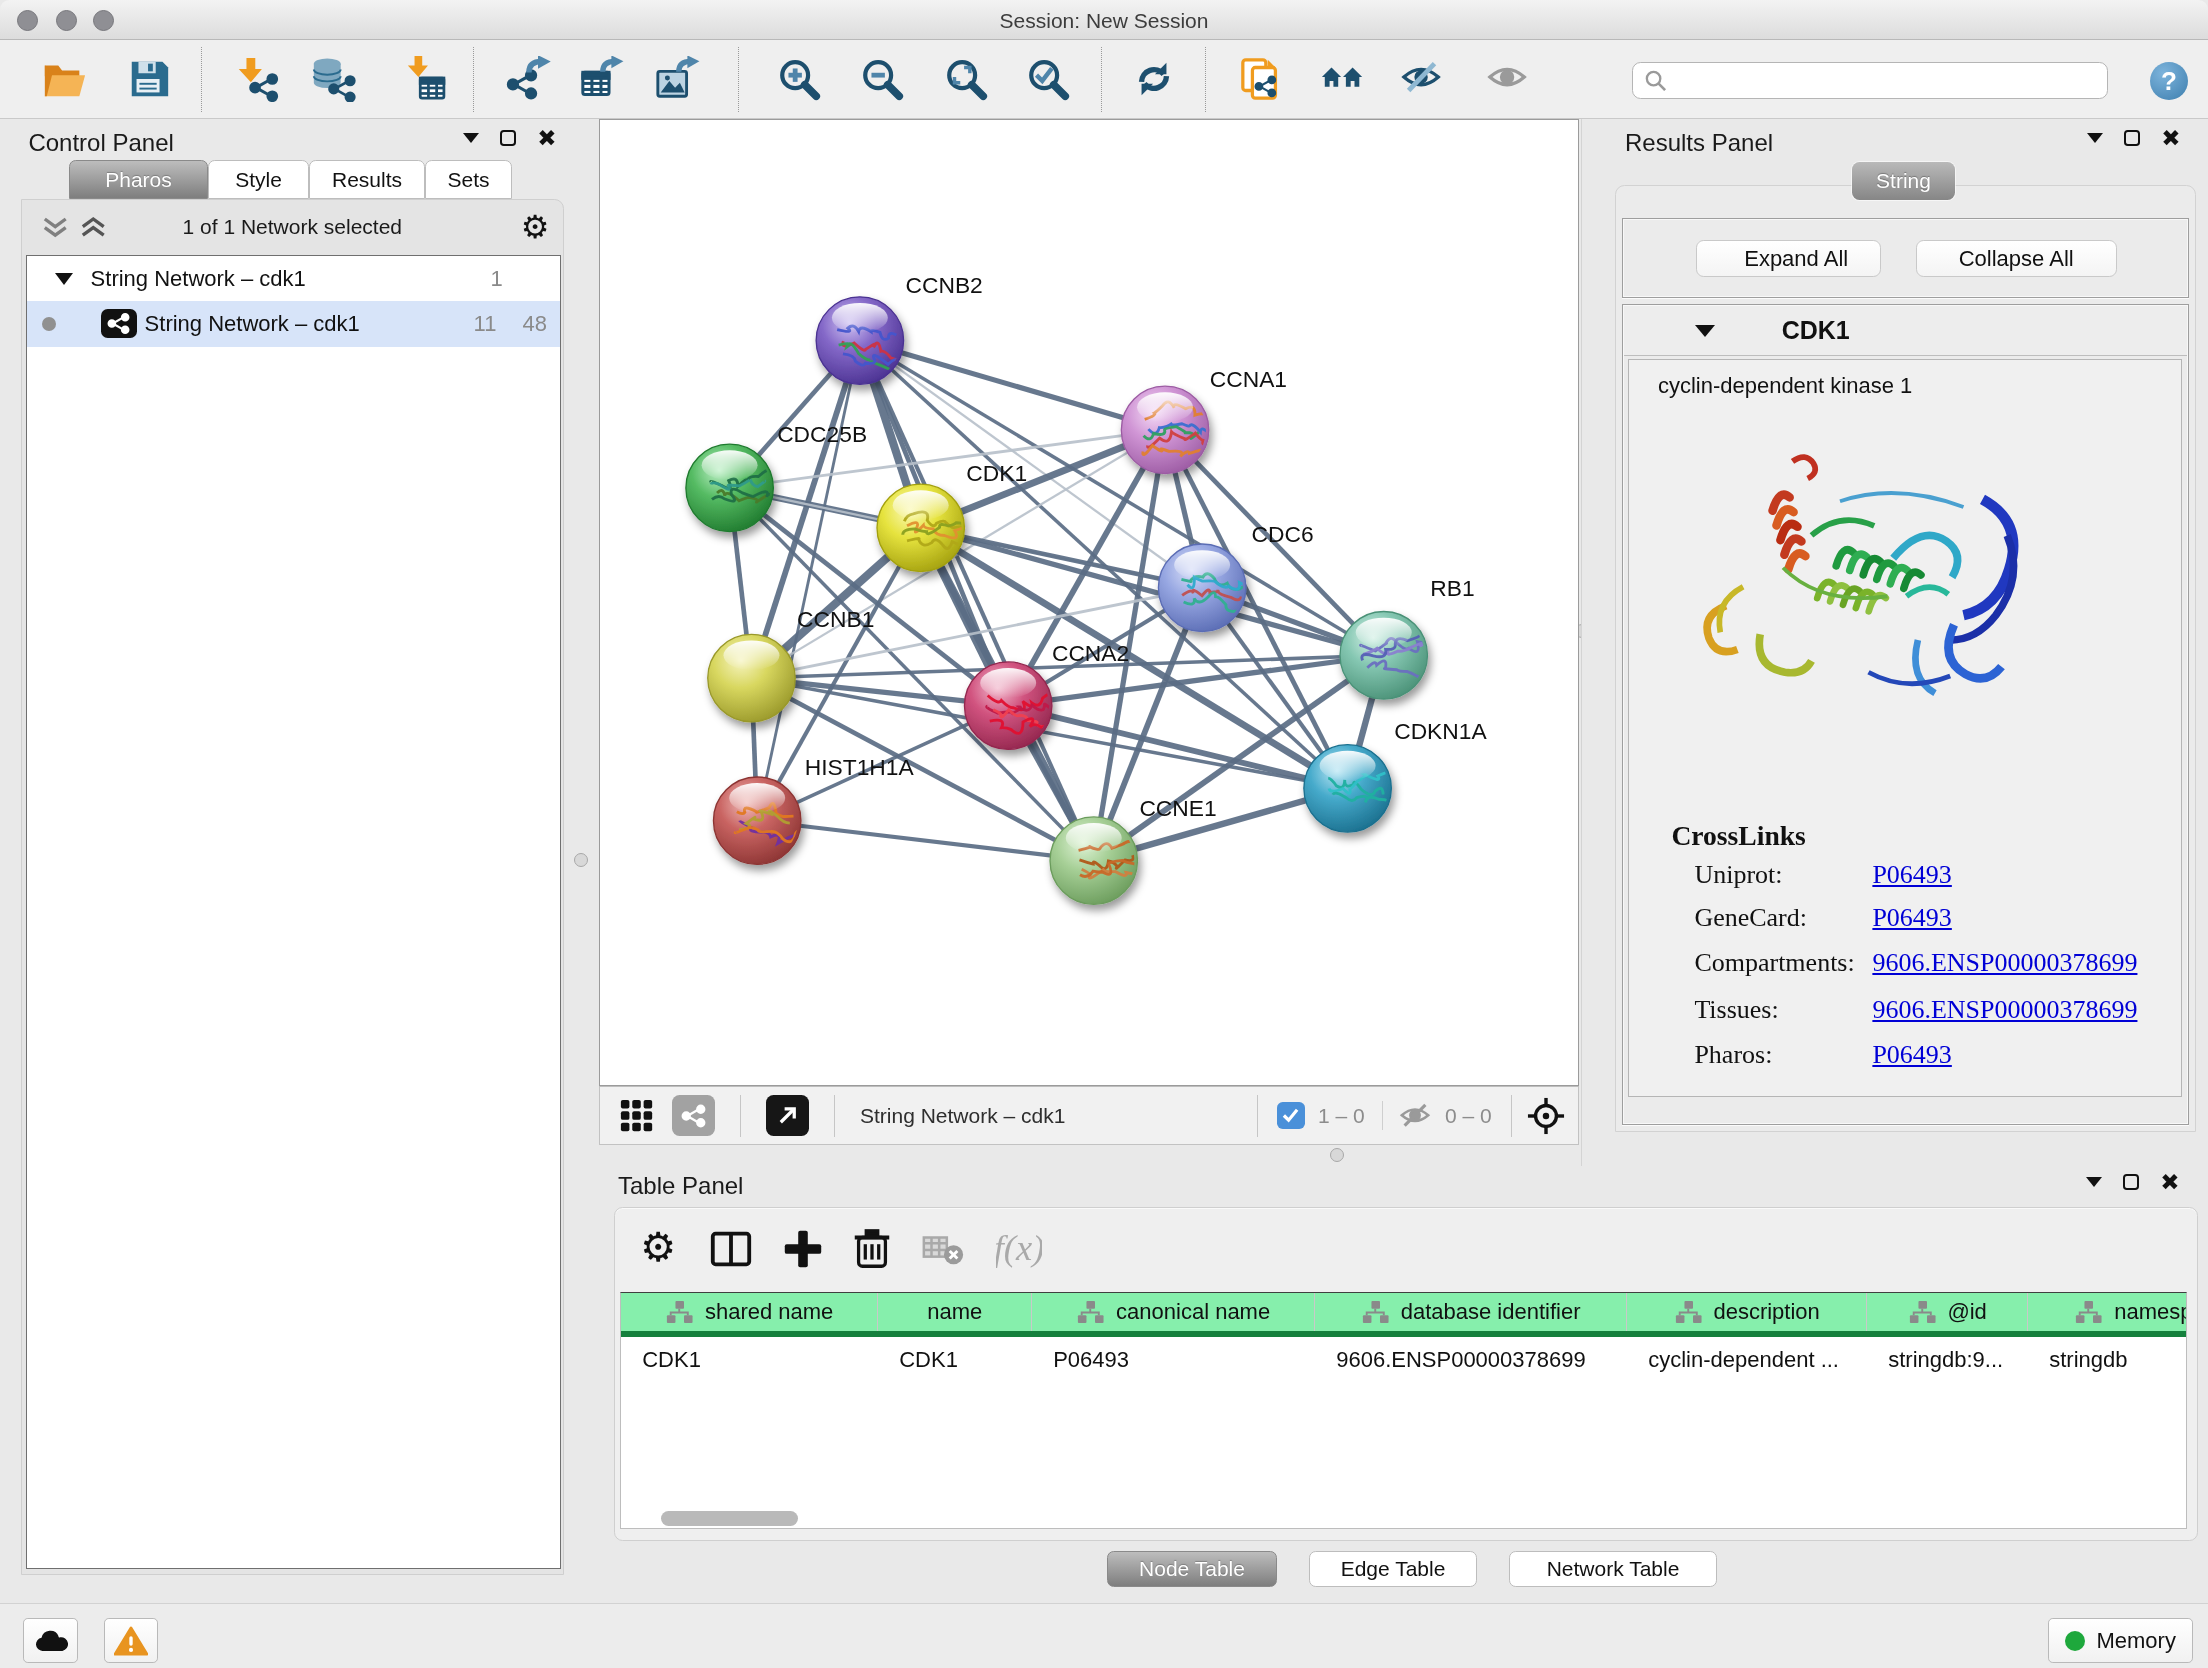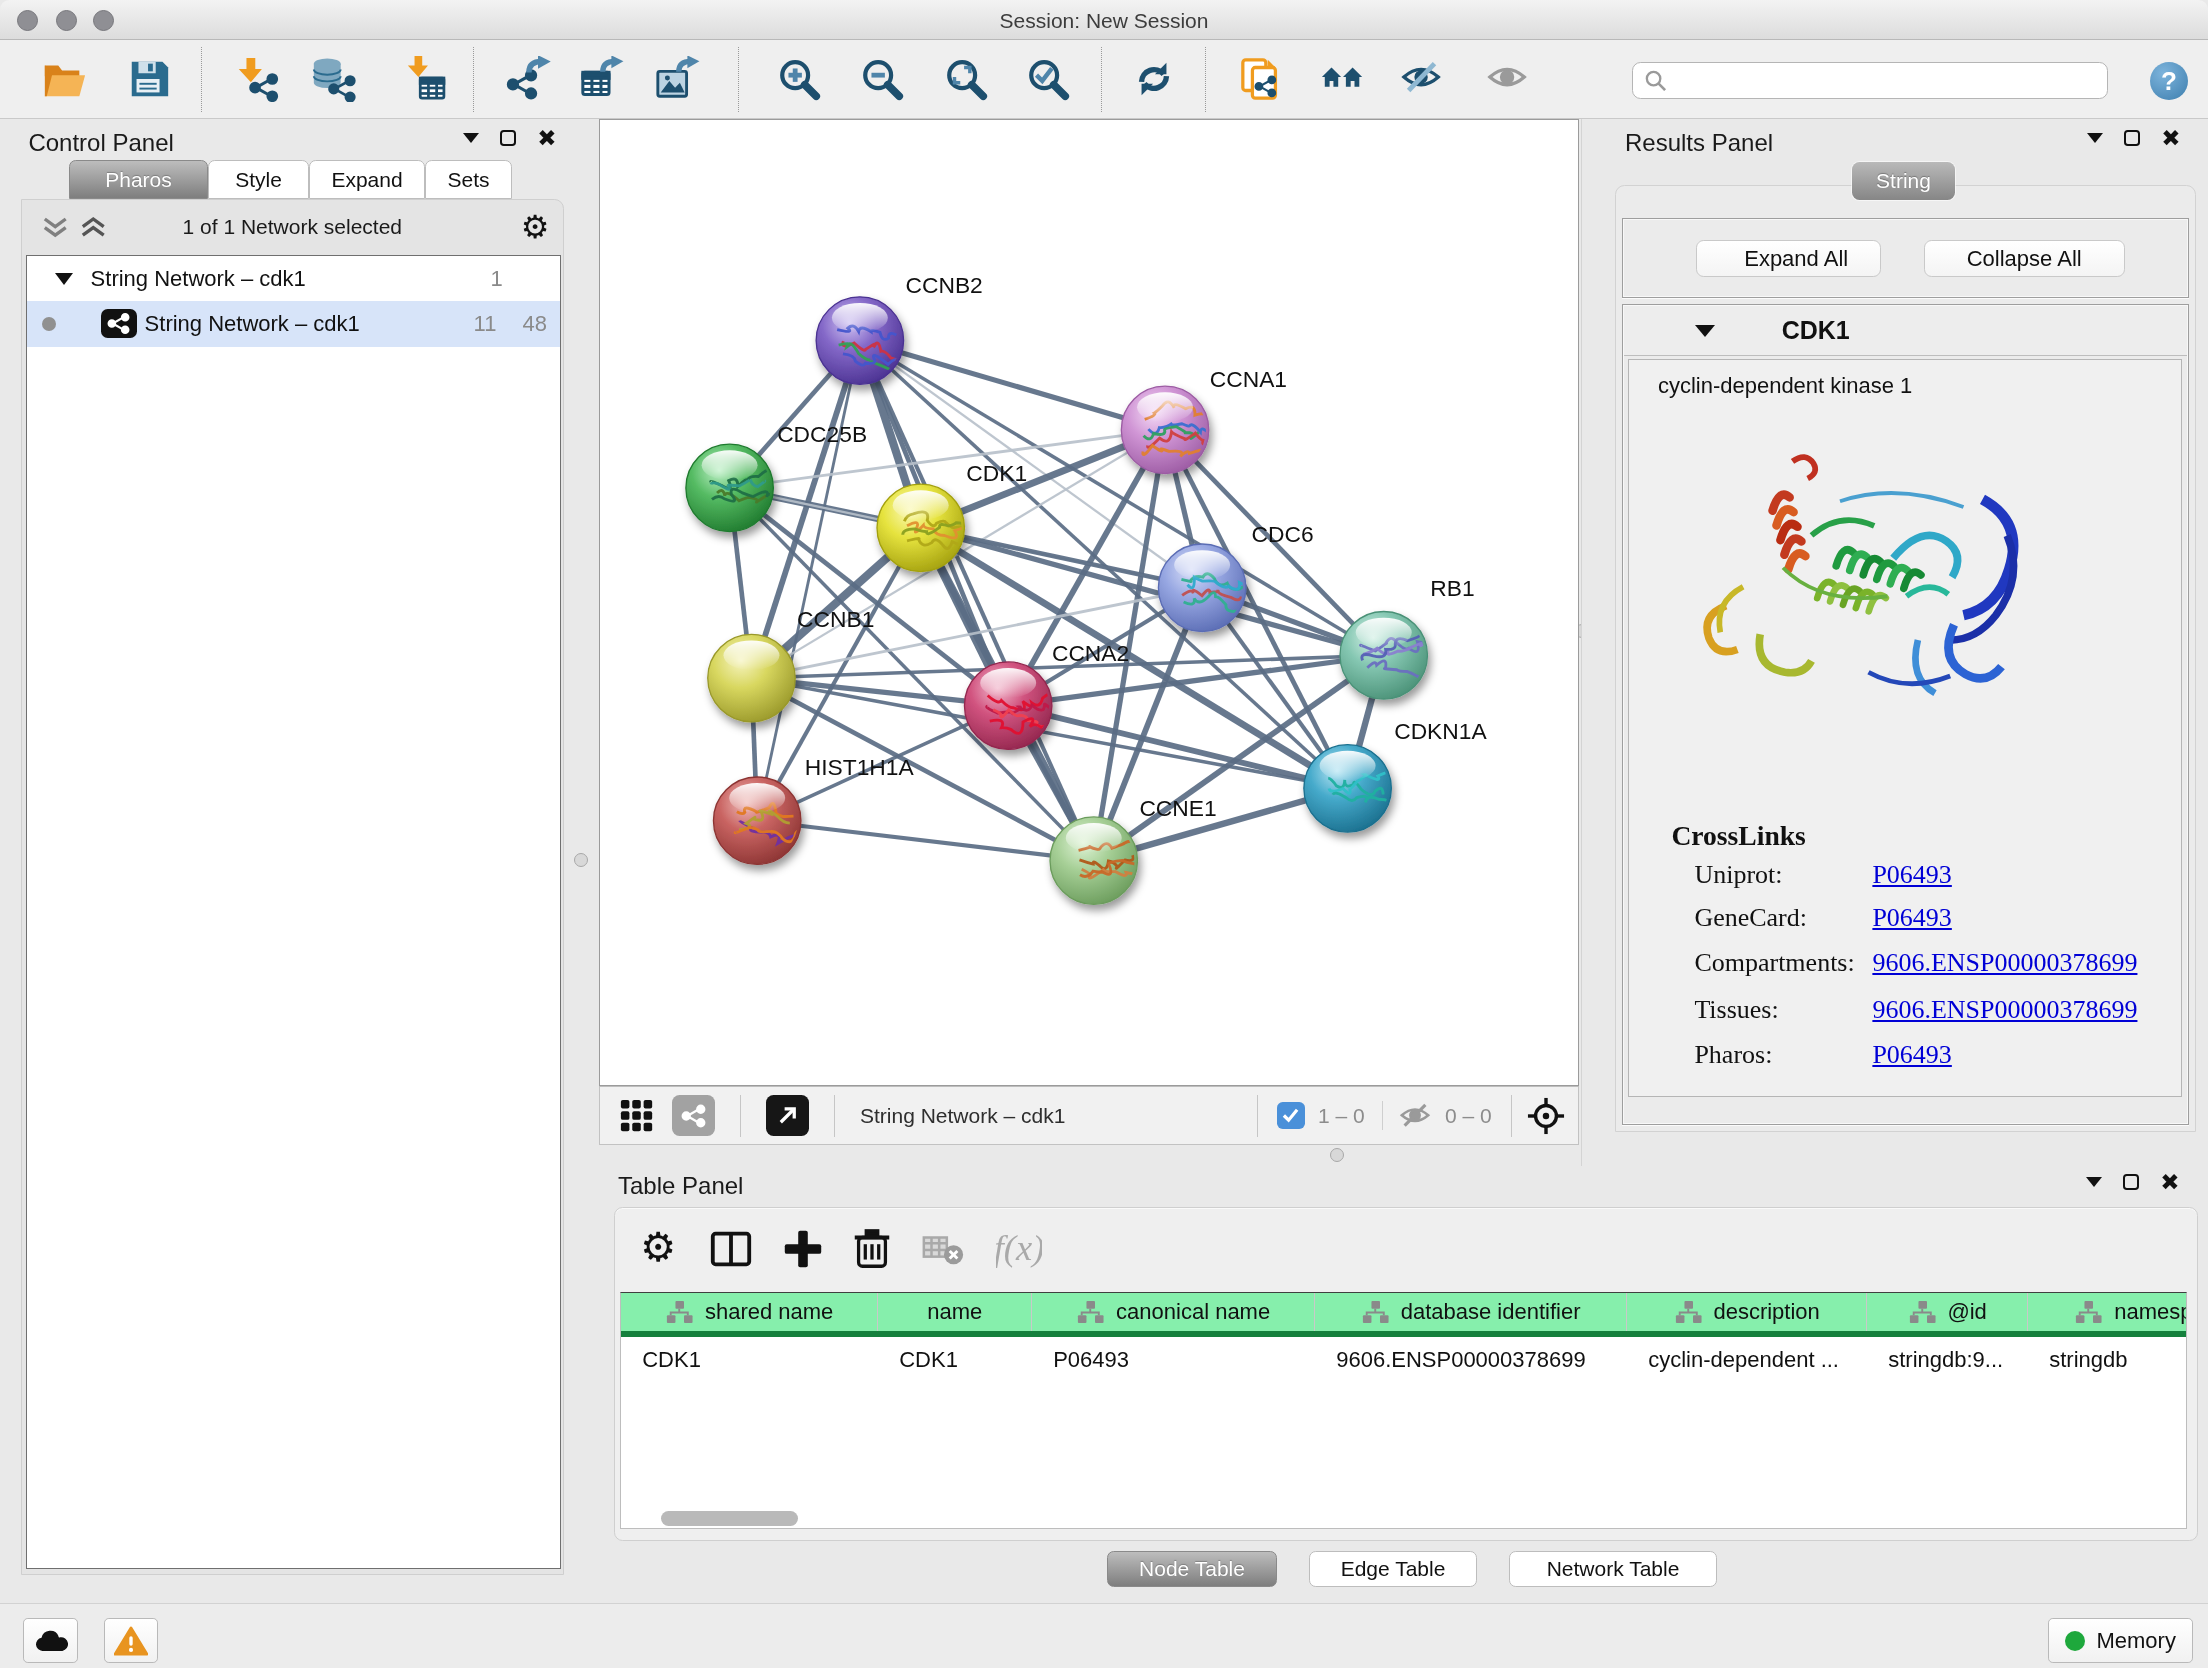--- a/index.html
+++ b/index.html
@@ -75,21 +75,21 @@
   #results-panel { left:1581px; top:119px; width:628px; height:1047px; background:#e9e9e9; border-left:1px solid #d4d4d4; }
   #rp-title { left:43px; top:9.5px; }
   #rp-ctrls { right:28.5px; top:11.4px; }
   #rp-tabwrap { left:33px; top:66px; width:581px; height:947px; background:#ebebeb; border:1px solid #d2d2d2; border-radius:9.5px 9.5px 0 0; }
   #rp-tab { left:270px; top:43px; width:103px; height:38px; border-radius:7.6px; background:linear-gradient(#b9b9b9,#868686);
     color:#fff; font-size:21px; display:flex; align-items:center; justify-content:center; text-shadow:0 -1px 1px rgba(0,0,0,.3);
     box-shadow:0 0 0 1px rgba(255,255,255,.55); }
   .etched { border:1px solid #9e9e9e; box-shadow:inset 0 0 0 1px #f8f8f8, 0 1px 0 #fbfbfb; }
   #rp-box1 { left:5.7px; top:32px; width:567px; height:80px; }
   #rp-expand { left:73px; top:21px; width:185px; height:37px;padding-left:16px; }
-  #rp-collapse { left:301px; top:21px; width:201px; height:37px; }
+  #rp-collapse { left:293px; top:21px; width:201px; height:37px; }
   #rp-box2 { left:5.7px; top:118px; width:567px; height:821px; }
   #rp-sec-head { left:1px; top:1px; width:563px; height:50px; background:#ededed; border-bottom:1px solid #bdbdbd;
      display:flex; align-items:center; }
   #rp-sec-tri { margin-left:71px; width:0; height:0; border-left:10.5px solid transparent; border-right:10.5px solid transparent; border-top:12.4px solid #111; }
   #rp-gene { margin-left:67px; font-size:25px; font-weight:bold; color:#111; }
   #rp-content { left:5.7px; top:54px; width:554px; height:738px; background:#f0f0f0; border:1px solid #b5b5b5; }
   #rp-desc { left:28.5px; top:13.3px; font-size:22px; color:#111; }
   #rp-protein { left:40px; top:84px; }
   #rp-crosslinks-title { left:42px; top:460px; font-size:27.6px; font-weight:bold; color:#111; font-family:"Liberation Serif", serif; }
   .cl-row { position:absolute; left:65px; font-size:26px; font-family:"Liberation Serif", serif; color:#111; }
@@ -331,21 +331,21 @@
       <div id="help-btn" class="abs">?</div>
     </div>
 
   <div id="control-panel" class="abs">
     <div id="cp-title" class="abs panel-title">Control Panel</div>
     <div id="cp-ctrls" class="abs panel-ctrl">
       <div class="pc-tri"></div>
       <div class="pc-box"></div>
       <div class="pc-x">✖</div>
     </div>
-    <div id="cp-tabs" class="abs"><div class="tab sel" style="width: 139px;">Pharos</div><div class="tab" style="width: 101px;">Style</div><div class="tab" style="width: 116px;">Expand</div><div class="tab" style="width: 87px;">Sets</div></div>
+    <div id="cp-tabs" class="abs"><div class="tab sel" style="width: 139px;">Pharos</div><div class="tab" style="width: 101px;">Style</div><div class="tab" style="width: 116px;">Results</div><div class="tab" style="width: 87px;">Sets</div></div>
     <div id="cp-body" class="abs">
       <div id="cp-subhead" class="abs">
         <div id="cp-chevrons" class="abs">
           <svg width="28.5" height="25" viewBox="0 0 30 26">
             <g fill="none" stroke="#808080" stroke-width="3.5">
                 <polyline points="4,3 15,11 26,3"></polyline>
                 <polyline points="4,12 15,20 26,12"></polyline>
               </g>
           </svg>
           <svg width="28.5" height="25" viewBox="0 0 30 26">

